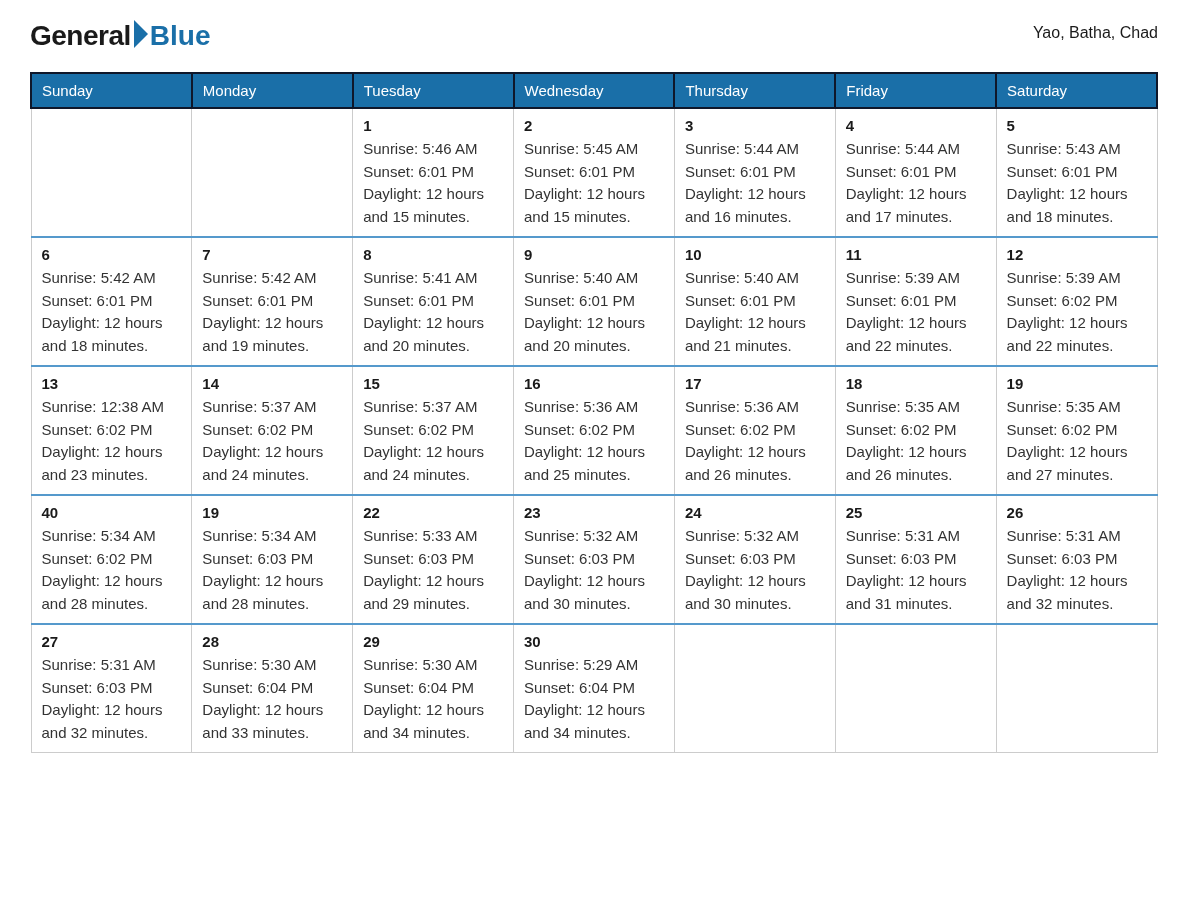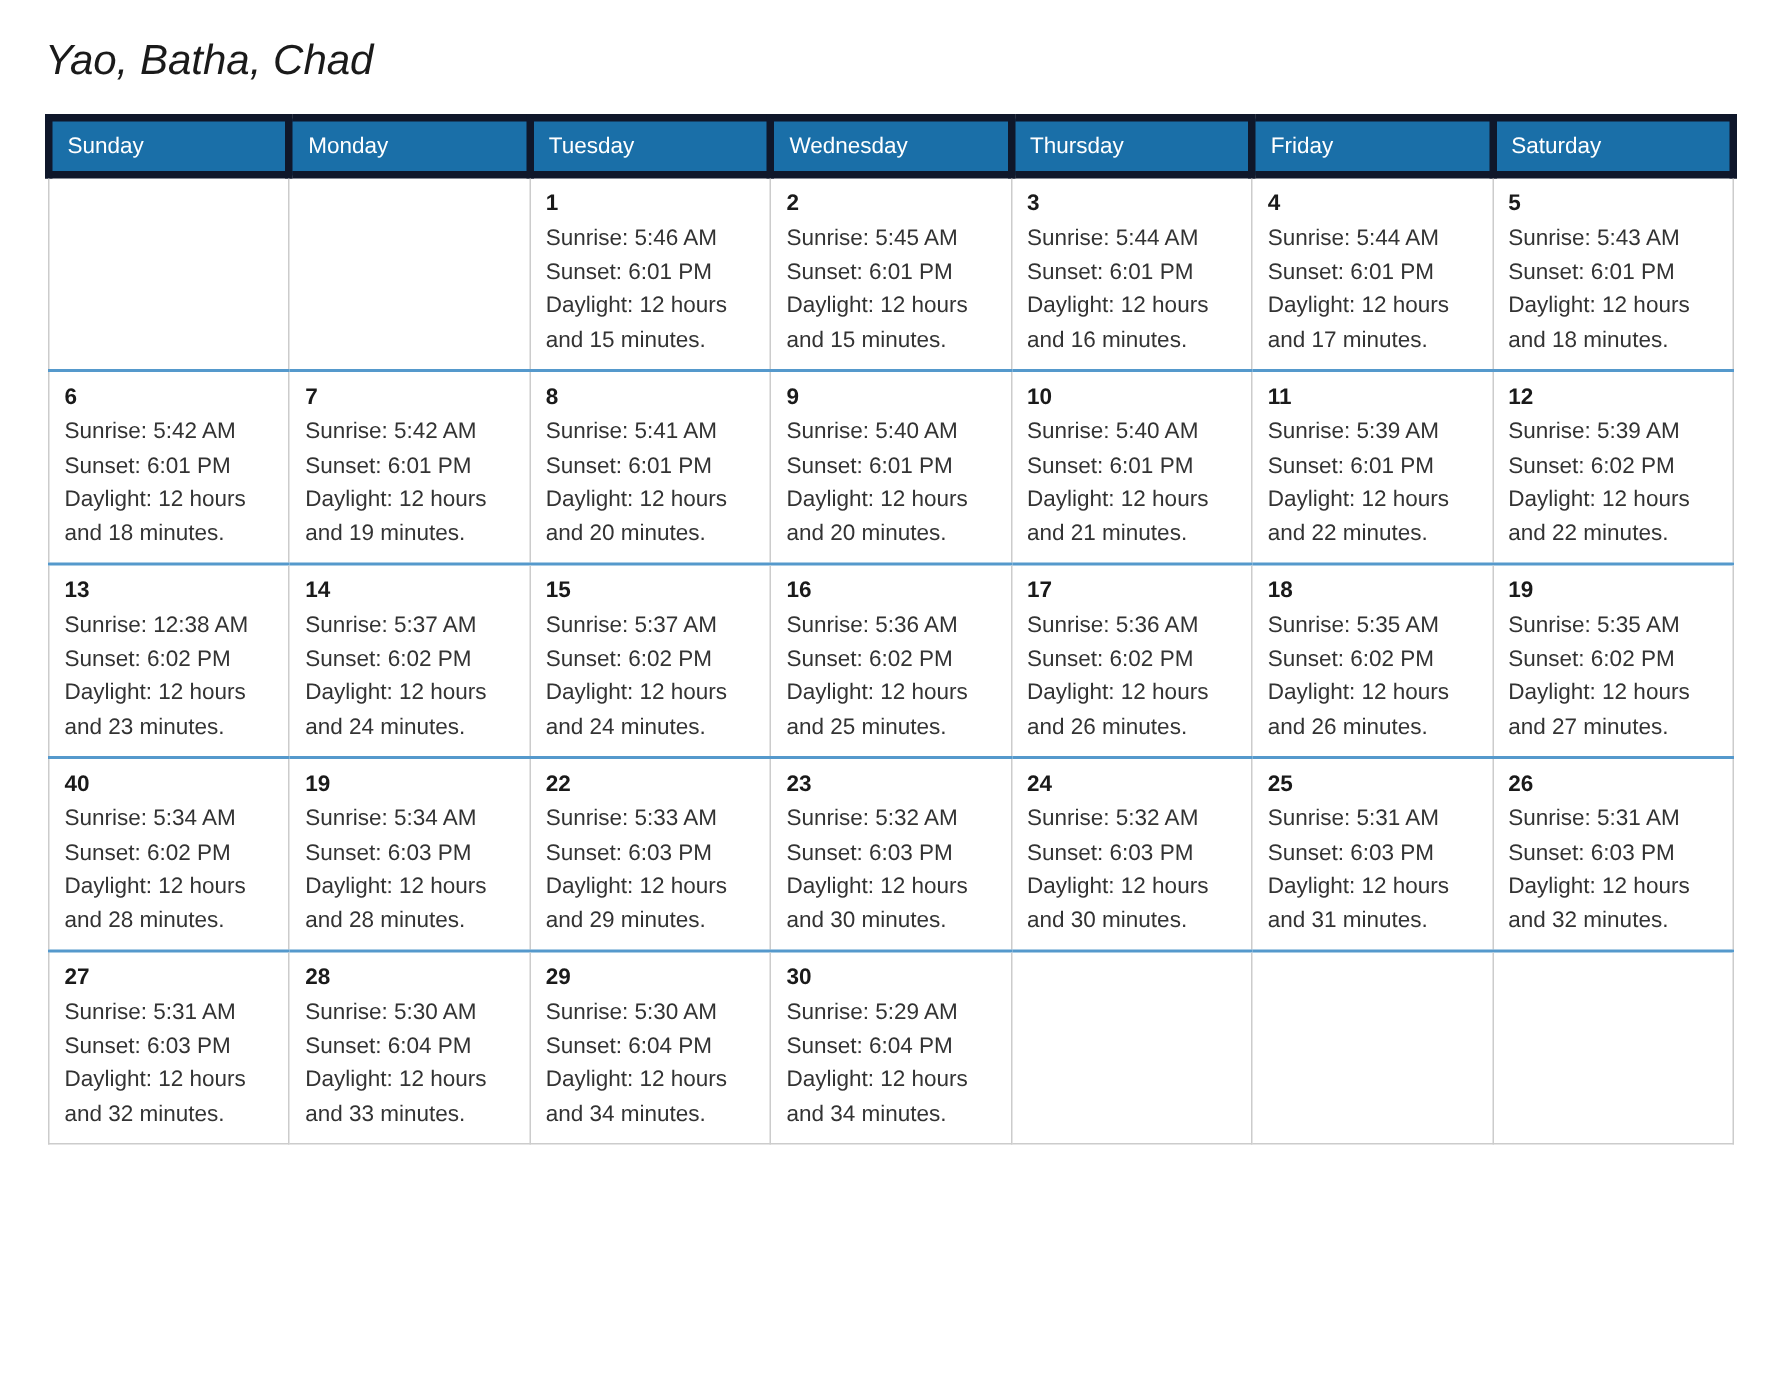--- a/index.html
+++ b/index.html
@@ -50,37 +50,36 @@
     .title-block {
       text-align: right;
     }
     .title-month {
       font-size: 52px;
       font-weight: bold;
       color: #1a1a1a;
       line-height: 1.1;
     }
     .title-location {
-      font-size: 28px;
+      font-size: 16px;
       color: #1a1a1a;
       margin-top: 4px;
-      font-style: italic;
     }
     .calendar {
       width: 100%;
       border-collapse: collapse;
     }
     .calendar th {
       background-color: #1a6fa8;
       color: #fff;
       font-size: 15px;
       font-weight: normal;
       padding: 8px 10px;
       text-align: left;
-      border: 5px solid #0f172a;
+      border: 2px solid #0f172a;
     }
     .calendar td {
       vertical-align: top;
       padding: 8px 10px;
       border: 1px solid #ccc;
       width: calc(100% / 7);
       min-height: 90px;
       font-size: 13px;
       color: #333;
     }
@@ -106,20 +105,27 @@
       border-top: none;
     }
     .calendar tbody tr td {
       border-top: 2px solid #5599cc;
     }
   </style>
 </head>
 <body>
 
 <div class="header">
+  <div class="logo">
+    <div class="logo-top">
+      <span class="logo-general">General</span>
+      <div class="logo-triangle"></div>
+      <span class="logo-blue">Blue</span>
+    </div>
+  </div>
   <div class="title-block">
     <div class="title-location">Yao, Batha, Chad</div>
   </div>
 </div>
 
 <table class="calendar">
   <thead>
     <tr>
     <th>Sunday</th>
         <th>Monday</th>

